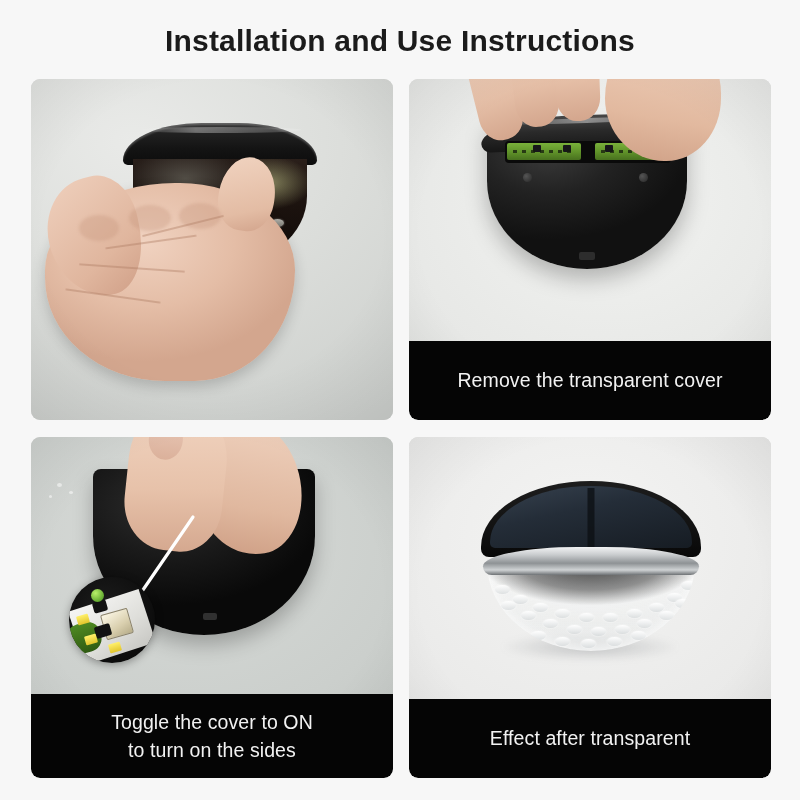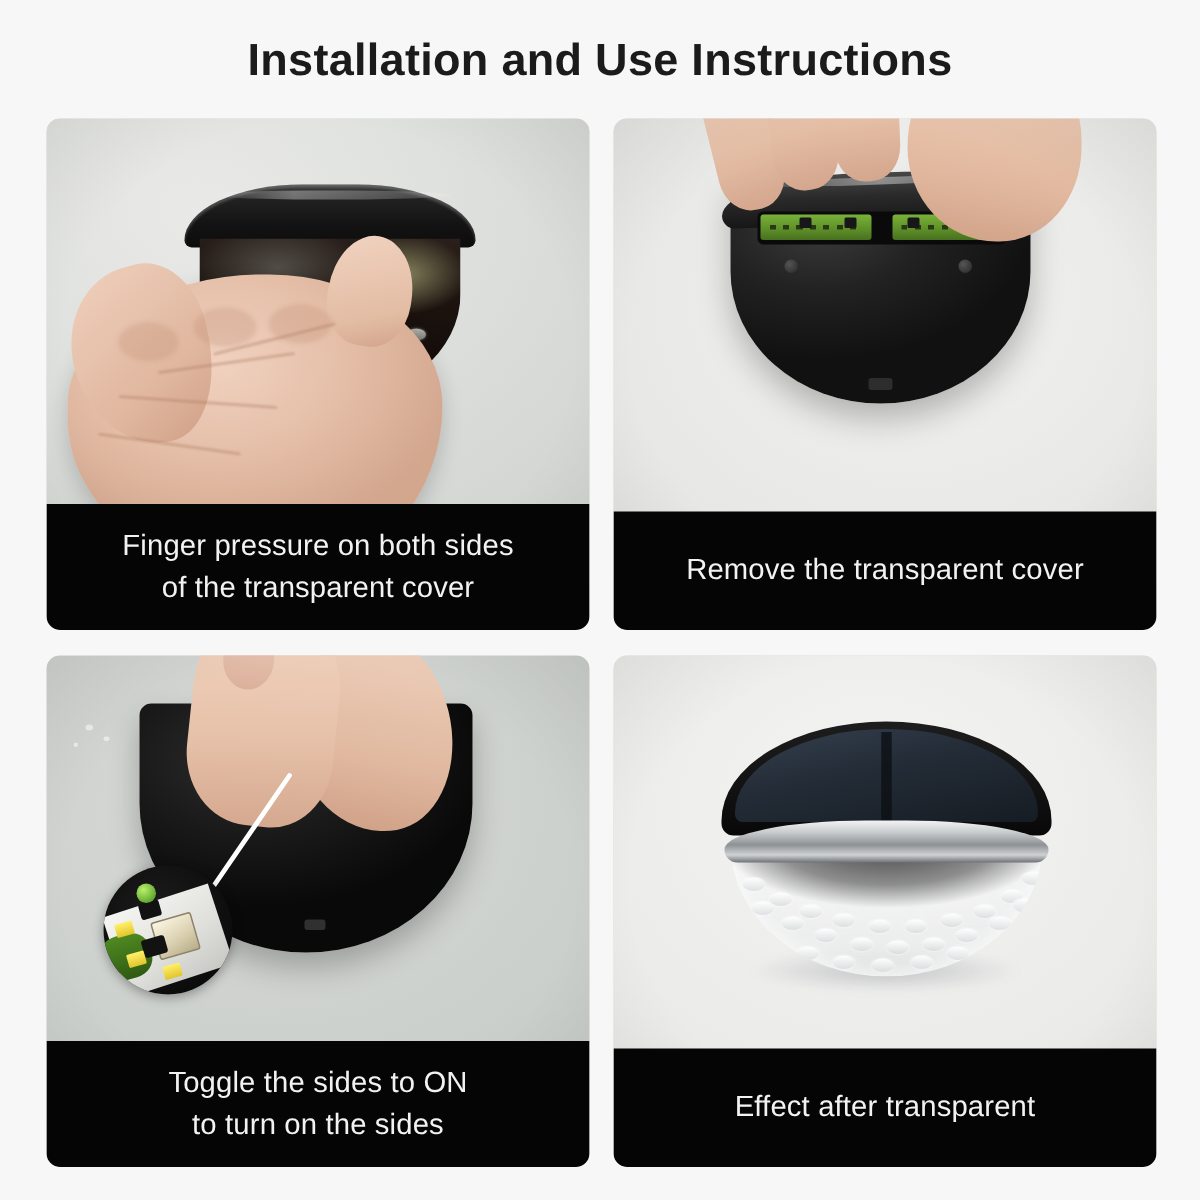--- a/index.html
+++ b/index.html
@@ -331,24 +331,20 @@
           <div class="p1-knuck" style="left:84px;  top:68px;  width:42px; height:26px;"></div>
           <div class="p1-knuck" style="left:134px; top:66px;  width:42px; height:26px;"></div>
           <div class="p1-crease" style="left:60px;  top:104px; width:92px;  transform:rotate(-8deg);"></div>
           <div class="p1-crease" style="left:96px;  top:88px;  width:84px;  transform:rotate(-14deg);"></div>
           <div class="p1-crease" style="left:34px;  top:130px; width:106px; transform:rotate(4deg);"></div>
           <div class="p1-crease" style="left:20px;  top:158px; width:96px;  transform:rotate(8deg);"></div>
         </div>
         <div class="vig"></div>
       </div>
 
-      <div class="caption">
-        <span class="ln">Finger pressure on both sides</span>
-        <span class="ln">of the transparent cover</span>
-      </div>
     </div>
 
     <div class="panel">
       <div class="photo">
         <div class="wall-b"></div>
 
         <div class="p2-body">
           <div class="p2-screw" style="left:36px; top:52px;"></div>
           <div class="p2-screw" style="left:152px; top:52px;"></div>
           <div class="p2-tab"></div>
@@ -417,21 +413,21 @@
           <div class="ins-blk" style="left:26px; top:48px; width:16px; height:12px; transform:rotate(-16deg);"></div>
           <div class="ins-yellow" style="left:8px;  top:38px; transform:rotate(-16deg);"></div>
           <div class="ins-yellow" style="left:16px; top:58px; transform:rotate(-16deg);"></div>
           <div class="ins-yellow" style="left:40px; top:66px; transform:rotate(-16deg);"></div>
           <div class="ins-greenled"></div>
         </div>
         <div class="vig"></div>
       </div>
 
       <div class="caption">
-        <span class="ln">Toggle the sides to ON</span>
+        <span class="ln">Toggle the cover to ON</span>
         <span class="ln">to turn on the sides</span>
       </div>
     </div>
 
     <div class="panel">
       <div class="photo">
         <div class="wall-d"></div>
         <div class="p4-shadow"></div>
 
         <div class="p4-lamp">

